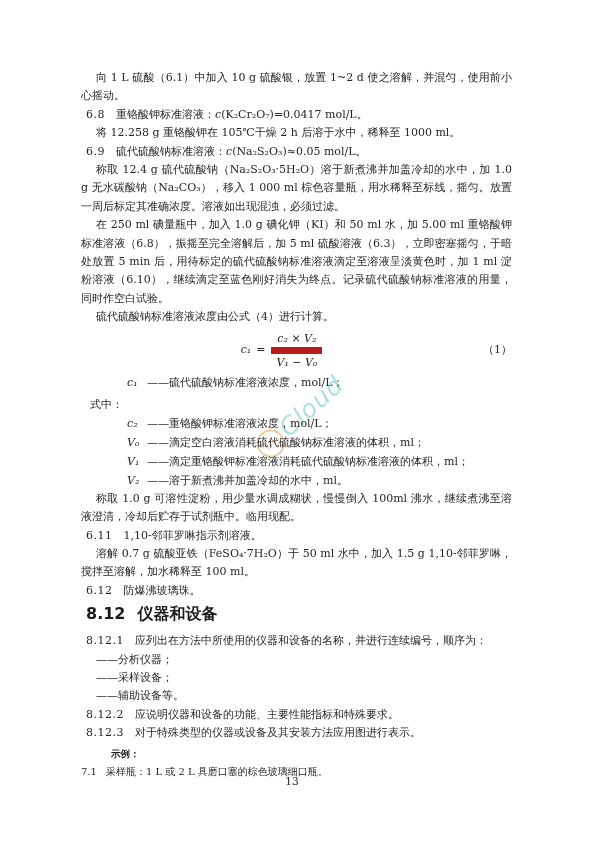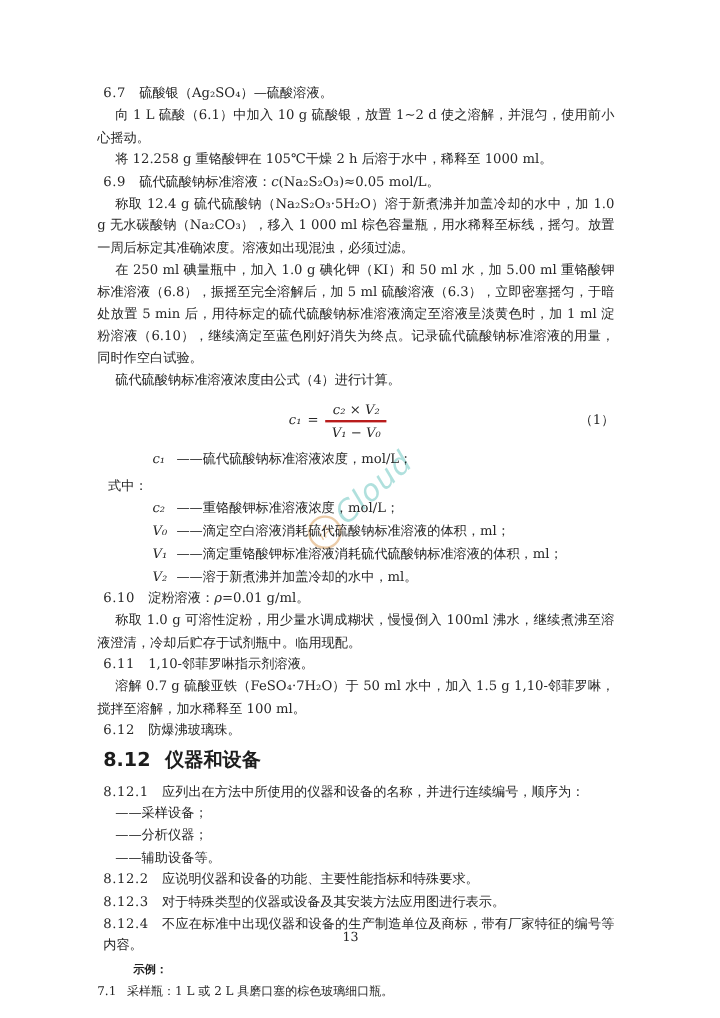--- a/index.html
+++ b/index.html
@@ -22,21 +22,21 @@
   .sec{padding-left:5px;text-align:justify;}
   .sec .num{margin-right:11px;letter-spacing:.5px;}
   .para{text-indent:15px;text-align:justify;}
   .sym{font-style:italic;font-family:"DejaVu Serif","Liberation Serif",serif;}
   
   .formula-row{display:flex;align-items:center;height:44px;margin:2px 0 0 0;}
   .f-center{flex:1;display:flex;justify-content:center;align-items:center;}
   .f-lhs{font-style:italic;margin-right:5px;}
   .f-eq{margin-right:6px;}
   .frac{display:inline-block;text-align:center;vertical-align:middle;}
-  .frac .num-line{display:block;border-bottom:2px solid #b91c1c;padding:0 5px 1px 5px;line-height:15px;font-style:italic;}
+  .frac .num-line{display:block;border-bottom:7px solid #b91c1c;padding:0 5px 1px 5px;line-height:15px;font-style:italic;}
   .frac .den-line{display:block;padding:1px 5px 0 5px;line-height:15px;font-style:italic;}
   .f-no{width:30px;text-align:right;}
   
   .where{padding-left:9px;line-height:19px;}
   .where-row{display:flex;}
   .w-intro{width:37px;flex:0 0 37px;margin-top:22px;}
   .w-spacer{width:37px;flex:0 0 37px;}
   .w-sym{width:20px;flex:0 0 20px;font-style:italic;}
   .w-dash{white-space:nowrap;}
   
@@ -81,25 +81,25 @@
 
 <div class="page">
 
   <div class="watermark">
     <span class="wm-badge" style="border: 2px solid rgb(217, 154, 85); color: rgb(217, 154, 85);">IA</span>
     <span class="wm-cloud" style="color: rgb(99, 195, 189);">Cloud</span>
   </div>
 
   <div class="content">
 
-    <div class="sec">
-      <span class="num">6.7</span><span>硫酸银（Ag₂SO₄）—硫酸溶液。</span>
-    </div>
     <div class="para">向 1 L 硫酸（6.1）中加入 10 g 硫酸银，放置 1~2 d 使之溶解，并混匀，使用前小心摇动。</div>
 
+    <div class="sec">
+      <span class="num">6.8</span><span>重铬酸钾标准溶液：</span><span class="sym">c</span><span>(K₂Cr₂O₇)=0.0417 mol/L。</span>
+    </div>
     <div class="para">将 12.258 g 重铬酸钾在 105℃干燥 2 h 后溶于水中，稀释至 1000 ml。</div>
 
     <div class="sec">
       <span class="num">6.9</span><span>硫代硫酸钠标准溶液：</span><span class="sym">c</span><span>(Na₂S₂O₃)≈0.05 mol/L。</span>
     </div>
     <div class="para">称取 12.4 g 硫代硫酸钠（Na₂S₂O₃·5H₂O）溶于新煮沸并加盖冷却的水中，加 1.0 g 无水碳酸钠（Na₂CO₃），移入 1 000 ml 棕色容量瓶，用水稀释至标线，摇匀。放置一周后标定其准确浓度。溶液如出现混浊，必须过滤。</div>
     <div class="para">在 250 ml 碘量瓶中，加入 1.0 g 碘化钾（KI）和 50 ml 水，加 5.00 ml 重铬酸钾标准溶液（6.8），振摇至完全溶解后，加 5 ml 硫酸溶液（6.3），立即密塞摇匀，于暗处放置 5 min 后，用待标定的硫代硫酸钠标准溶液滴定至溶液呈淡黄色时，加 1 ml 淀粉溶液（6.10），继续滴定至蓝色刚好消失为终点。记录硫代硫酸钠标准溶液的用量，同时作空白试验。</div>
     <div class="para">硫代硫酸钠标准溶液浓度由公式（4）进行计算。</div>
 
     <div class="formula-row">
@@ -140,53 +140,47 @@
         <span>滴定重铬酸钾标准溶液消耗硫代硫酸钠标准溶液的体积，ml；</span>
       </div>
       <div class="where-row">
         <span class="w-spacer"></span>
         <span class="w-sym">V₂</span>
         <span class="w-dash">——</span>
         <span>溶于新煮沸并加盖冷却的水中，ml。</span>
       </div>
     </div>
 
-    <div class="sec">
-      <span class="num">6.10</span><span>淀粉溶液：</span><span class="sym">ρ</span><span>=0.01 g/ml。</span>
-    </div>
     <div class="para">称取 1.0 g 可溶性淀粉，用少量水调成糊状，慢慢倒入 100ml 沸水，继续煮沸至溶液澄清，冷却后贮存于试剂瓶中。临用现配。</div>
 
     <div class="sec">
       <span class="num">6.11</span><span>1,10-邻菲罗啉指示剂溶液。</span>
     </div>
     <div class="para">溶解 0.7 g 硫酸亚铁（FeSO₄·7H₂O）于 50 ml 水中，加入 1.5 g 1,10-邻菲罗啉，搅拌至溶解，加水稀释至 100 ml。</div>
 
     <div class="sec">
       <span class="num">6.12</span><span>防爆沸玻璃珠。</span>
     </div>
 
     <div class="heading">
       <span class="num">8.12</span><span>仪器和设备</span>
     </div>
 
     <div class="sec">
       <span class="num">8.12.1</span><span>应列出在方法中所使用的仪器和设备的名称，并进行连续编号，顺序为：</span>
     </div>
+    <div class="dash-item">——分析仪器；</div>
     <div class="dash-item">——采样设备；</div>
-    <div class="dash-item">——分析仪器；</div>
     <div class="dash-item">——辅助设备等。</div>
 
     <div class="sec">
       <span class="num">8.12.2</span><span>应说明仪器和设备的功能、主要性能指标和特殊要求。</span>
     </div>
     <div class="sec">
       <span class="num">8.12.3</span><span>对于特殊类型的仪器或设备及其安装方法应用图进行表示。</span>
-    </div>
-    <div class="sec">
-      <span class="num">8.12.4</span><span>不应在标准中出现仪器和设备的生产制造单位及商标，带有厂家特征的编号等内容。</span>
     </div>
 
     <div class="example-label">示例：</div>
     <div class="example-item">
       <span class="num">7.1</span><span>采样瓶：1 L 或 2 L 具磨口塞的棕色玻璃细口瓶。</span>
     </div>
 
   </div>
 
   <div class="page-number">13</div>

